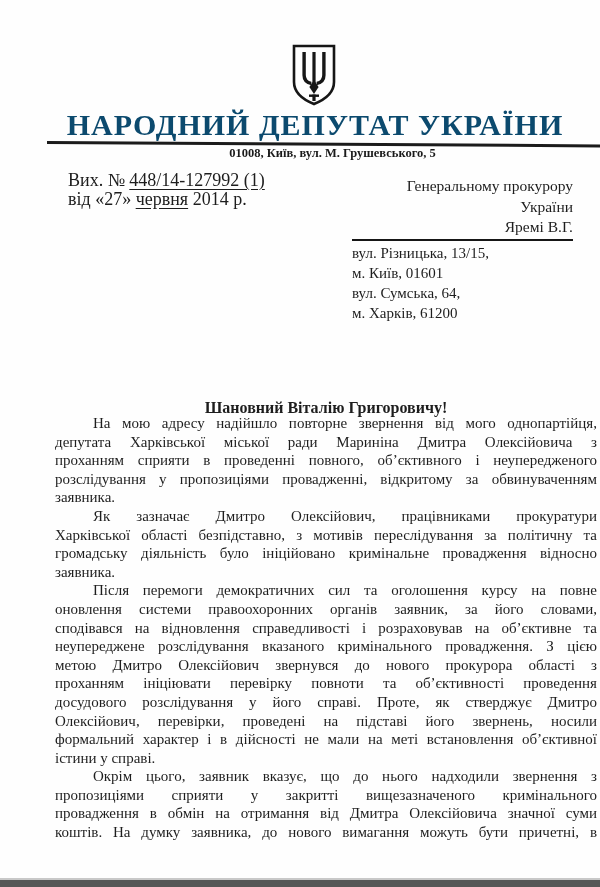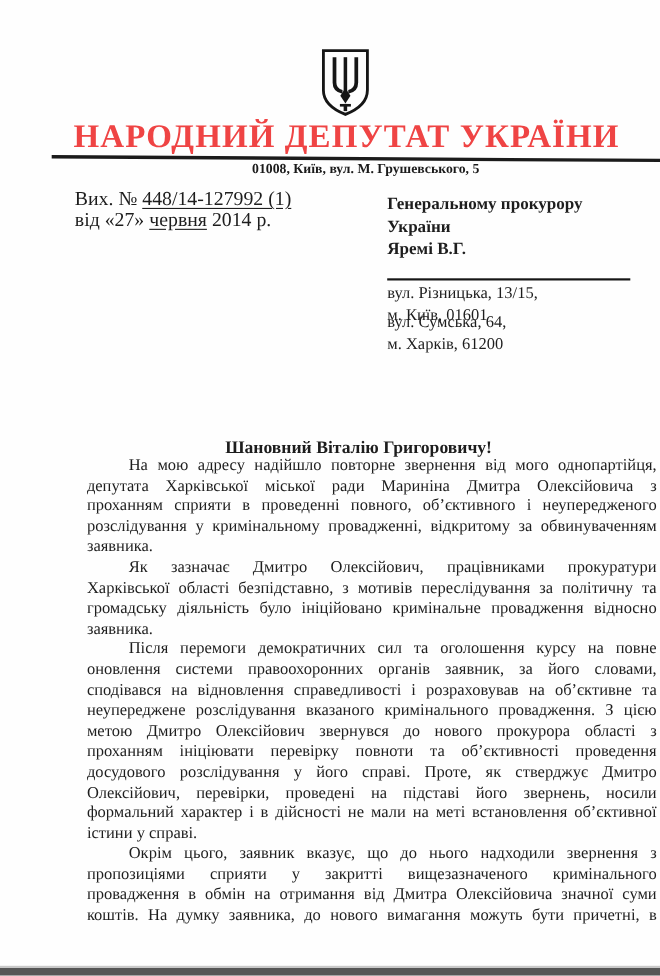--- a/index.html
+++ b/index.html
@@ -11,57 +11,57 @@
     overflow:hidden;
     position:relative;
   }
   .page{position:absolute;inset:0;background:#fefefe;}
 
   
   .emblem{position:absolute;left:290px;top:44px;width:48px;height:62px;}
   .title{
     position:absolute;top:108px;left:30px;width:570px;
     text-align:center;font-weight:bold;font-size:30px;
-    letter-spacing:1px;color:#ef4444;white-space:nowrap;
+    letter-spacing:1px;color:#0c4a6e;white-space:nowrap;
   }
   .rule{
     position:absolute;top:141px;left:47px;width:553px;height:2.5px;
     background:#1b1b1b;transform:rotate(0.35deg);transform-origin:left center;
   }
   .addr-line{
     position:absolute;top:146px;left:60px;width:545px;
     text-align:center;font-weight:bold;font-size:12.5px;color:#1b1b1b;
   }
 
   
   .ref{position:absolute;left:68px;top:171px;font-size:18px;line-height:19px;}
   .u{text-decoration:underline;text-underline-offset:3px;}
 
   
   .recipient{position:absolute;left:352px;width:221px;font-size:15.5px;}
   .recipient .r-bold{
-    font-weight:bold;line-height:20.5px;
-    border-bottom:2px solid #161616;padding-bottom:15px;
+    font-weight:normal;line-height:20.5px;
+    border-bottom:2px solid #161616;padding-bottom:1px;text-align:right;
   }
   .recipient .r-addr{font-weight:normal;line-height:20px;padding-top:2px;font-size:15px;}
   .rec1{top:176px;}
   .rec2{top:281px;}
 
   
   .salutation{
     position:absolute;top:381px;left:55px;width:542px;
     text-align:center;font-weight:bold;font-size:16px;margin-top:18px;
   }
 
   
   .body-text{
     position:absolute;top:414px;left:55px;width:542px;
     font-size:15px;line-height:18.6px;color:#1e1e1e;
   }
-  .bline{text-align:justify;text-align-last:justify;margin-left:24px;}
+  .bline{text-align:justify;text-align-last:justify;}
   .bline.first{text-indent:38px;}
   .bline.lastleft{text-align-last:left;}
 
   
   .scan-bar{
     position:absolute;left:0;bottom:0;width:600px;height:9px;
     background:linear-gradient(to bottom,#c8c8c8 0,#c8c8c8 2px,#565656 2px,#565656 100%);
   }
 </style>
 </head>
@@ -118,21 +118,21 @@
     </div>
   </div>
 
   <div class="salutation">Шановний Віталію Григоровичу!</div>
 
   <div class="body-text" id="body-text">
       <div>
         <div class="bline first">На мою адресу надійшло повторне звернення від мого однопартійця,</div>
         <div class="bline">депутата Харківської міської ради Мариніна Дмитра Олексійовича з</div>
         <div class="bline">проханням сприяти в проведенні повного, об’єктивного і неупередженого</div>
-        <div class="bline">розслідування у кримінальному провадженні, відкритому за обвинуваченням</div>
+        <div class="bline">розслідування у пропозиціями провадженні, відкритому за обвинуваченням</div>
         <div class="bline lastleft">заявника.</div>
       </div>
       <div>
         <div class="bline first">Як зазначає Дмитро Олексійович, працівниками прокуратури</div>
         <div class="bline">Харківської області безпідставно, з мотивів переслідування за політичну та</div>
         <div class="bline">громадську діяльність було ініційовано кримінальне провадження відносно</div>
         <div class="bline lastleft">заявника.</div>
       </div>
       <div>
         <div class="bline first">Після перемоги демократичних сил та оголошення курсу на повне</div>

